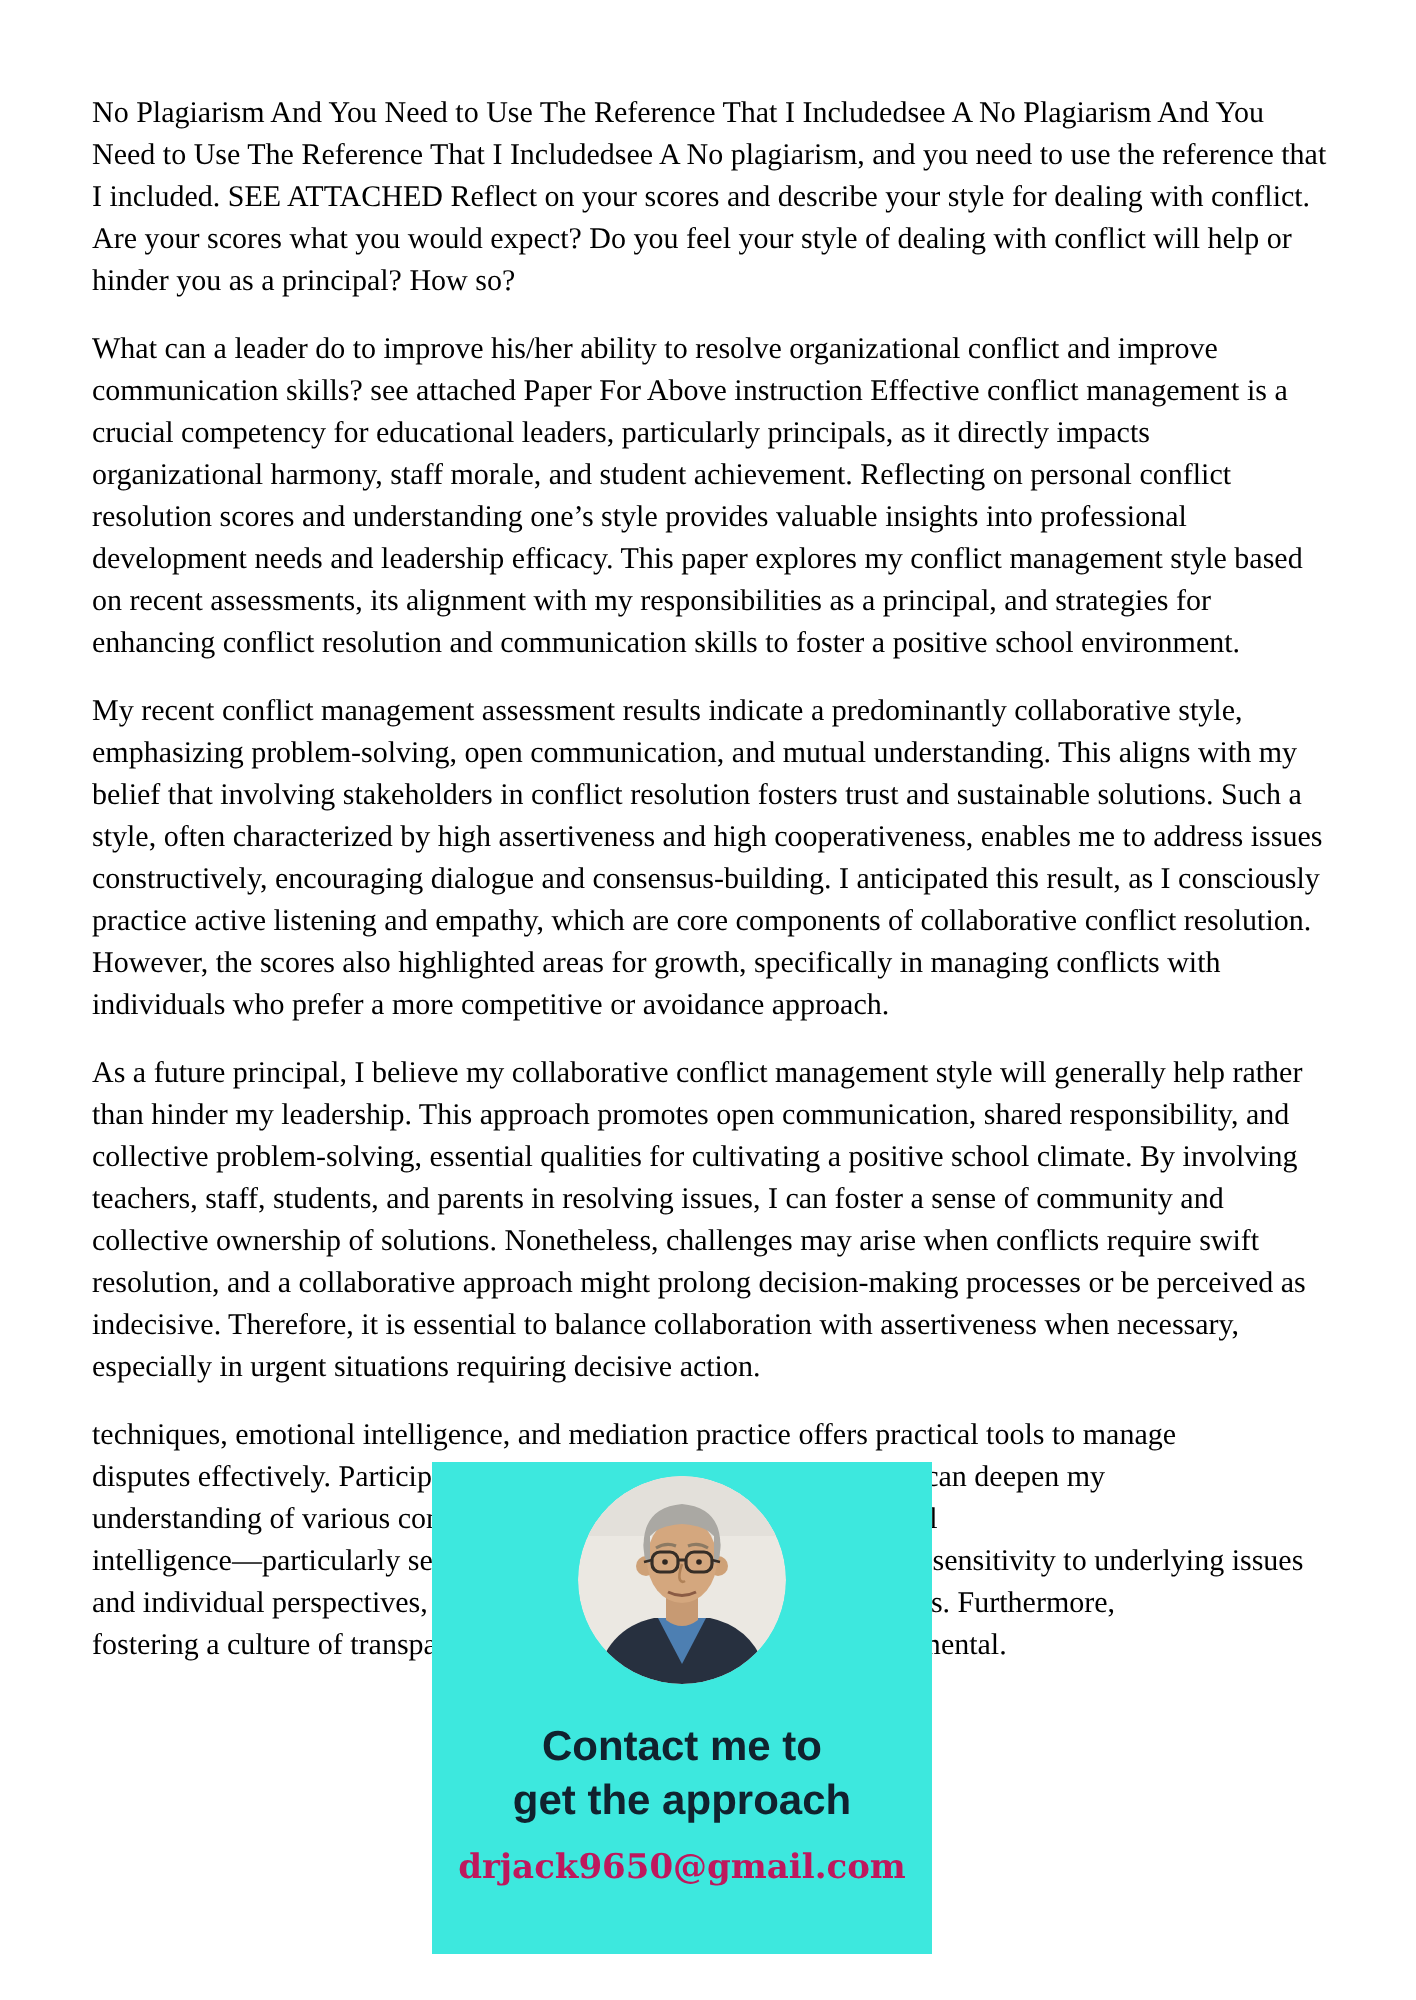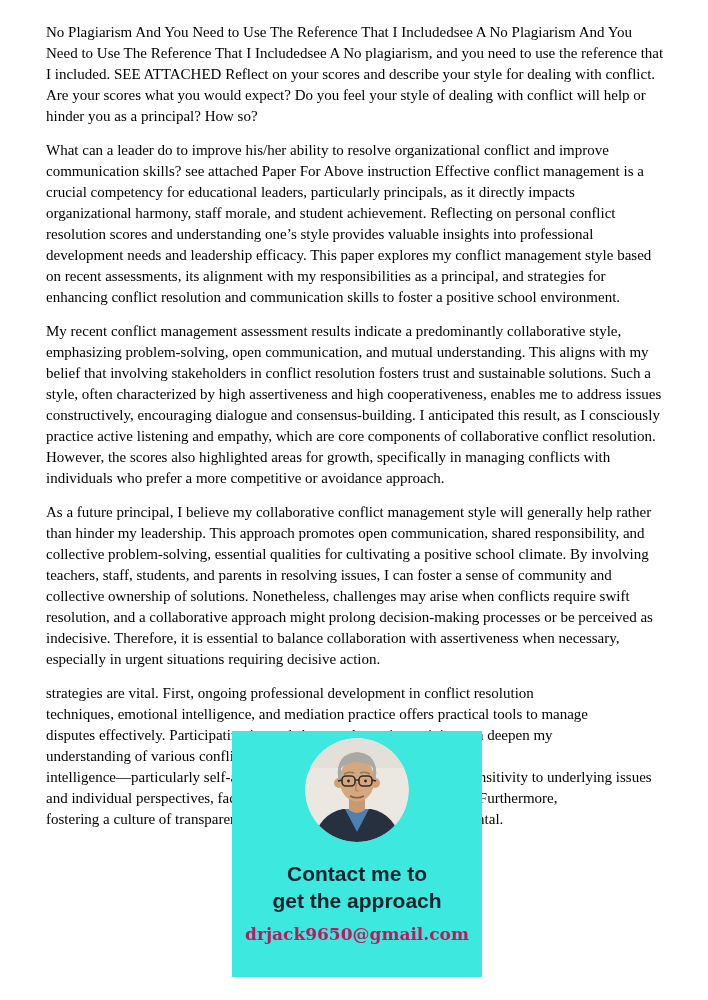--- a/index.html
+++ b/index.html
@@ -10,30 +10,30 @@
     font-family: "Liberation Serif", serif;
     color: #000;
   }
   .page {
     position: relative;
     width: 708px; height: 1000px;
     background: #ffffff;
     overflow: hidden;
   }
   .doc {
-    padding: 22px 44px 0 46px;
+    padding: 47px 44px 0 46px;
     font-size: 15px;
     line-height: 21px;
     text-align: left;
   }
   .doc p { margin: 0 0 13px 0; }
   .p5 .line { white-space: nowrap; }
   .overlay-card {
     position: absolute;
-    left: 232px; top: 731px;
+    left: 216px; top: 731px;
     width: 250px; height: 246px;
     background: var(--card-bg, #3de8de);
     display: flex;
     flex-direction: column;
     align-items: center;
     z-index: 5;
   }
   .photo {
     width: 104px; height: 104px;
     border-radius: 50%;
@@ -63,21 +63,20 @@
 <body>
 
 <div class="page">
 
   <div class="doc">
     <p>No Plagiarism And You Need to Use The Reference That I Includedsee A No Plagiarism And You Need to Use The Reference That I Includedsee A No plagiarism, and you need to use the reference that I included. SEE ATTACHED Reflect on your scores and describe your style for dealing with conflict. Are your scores what you would expect? Do you feel your style of dealing with conflict will help or hinder you as a principal? How so?</p>
     <p>What can a leader do to improve his/her ability to resolve organizational conflict and improve communication skills? see attached Paper For Above instruction Effective conflict management is a crucial competency for educational leaders, particularly principals, as it directly impacts organizational harmony, staff morale, and student achievement. Reflecting on personal conflict resolution scores and understanding one’s style provides valuable insights into professional development needs and leadership efficacy. This paper explores my conflict management style based on recent assessments, its alignment with my responsibilities as a principal, and strategies for enhancing conflict resolution and communication skills to foster a positive school environment.</p>
     <p>My recent conflict management assessment results indicate a predominantly collaborative style, emphasizing problem-solving, open communication, and mutual understanding. This aligns with my belief that involving stakeholders in conflict resolution fosters trust and sustainable solutions. Such a style, often characterized by high assertiveness and high cooperativeness, enables me to address issues constructively, encouraging dialogue and consensus-building. I anticipated this result, as I consciously practice active listening and empathy, which are core components of collaborative conflict resolution. However, the scores also highlighted areas for growth, specifically in managing conflicts with individuals who prefer a more competitive or avoidance approach.</p>
     <p>As a future principal, I believe my collaborative conflict management style will generally help rather than hinder my leadership. This approach promotes open communication, shared responsibility, and collective problem-solving, essential qualities for cultivating a positive school climate. By involving teachers, staff, students, and parents in resolving issues, I can foster a sense of community and collective ownership of solutions. Nonetheless, challenges may arise when conflicts require swift resolution, and a collaborative approach might prolong decision-making processes or be perceived as indecisive. Therefore, it is essential to balance collaboration with assertiveness when necessary, especially in urgent situations requiring decisive action.</p>
     <div class="p5">
-      <div class="line">strategies are vital. First, ongoing professional development in conflict resolution</div>
       <div class="line">techniques, emotional intelligence, and mediation practice offers practical tools to manage</div>
       <div class="line">disputes effectively. Participating in workshops and ongoing training can deepen my</div>
       <div class="line">understanding of various conflict styles while strengthening emotional</div>
       <div class="line">intelligence—particularly self-awareness and empathy—which raises sensitivity to underlying issues</div>
       <div class="line">and individual perspectives, facilitating more productive conversations. Furthermore,</div>
       <div class="line">fostering a culture of transparency and open communication is fundamental.</div>
     </div>
   </div>
 
   <div class="overlay-card">

